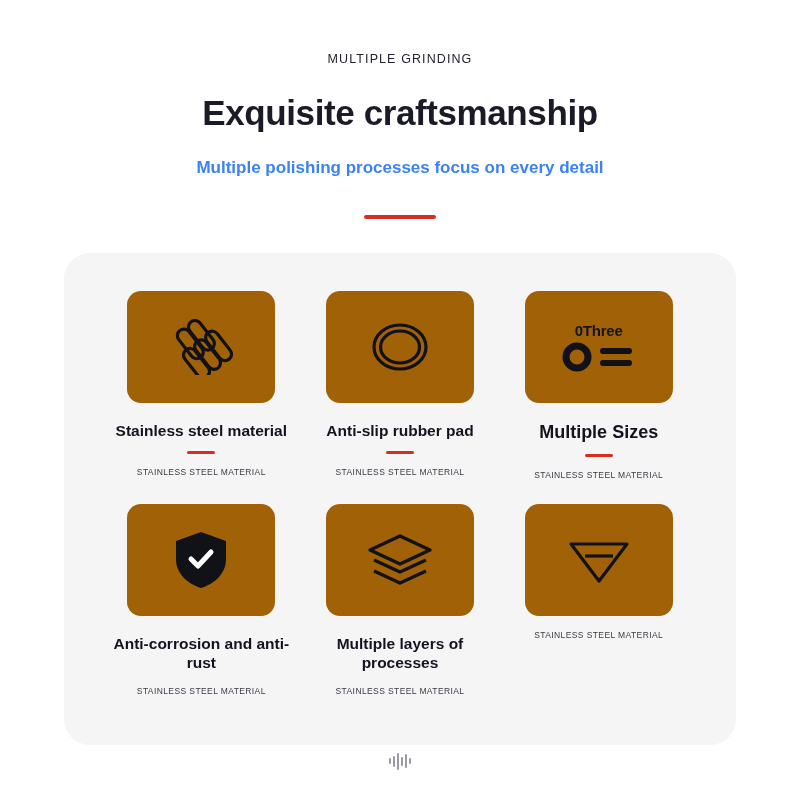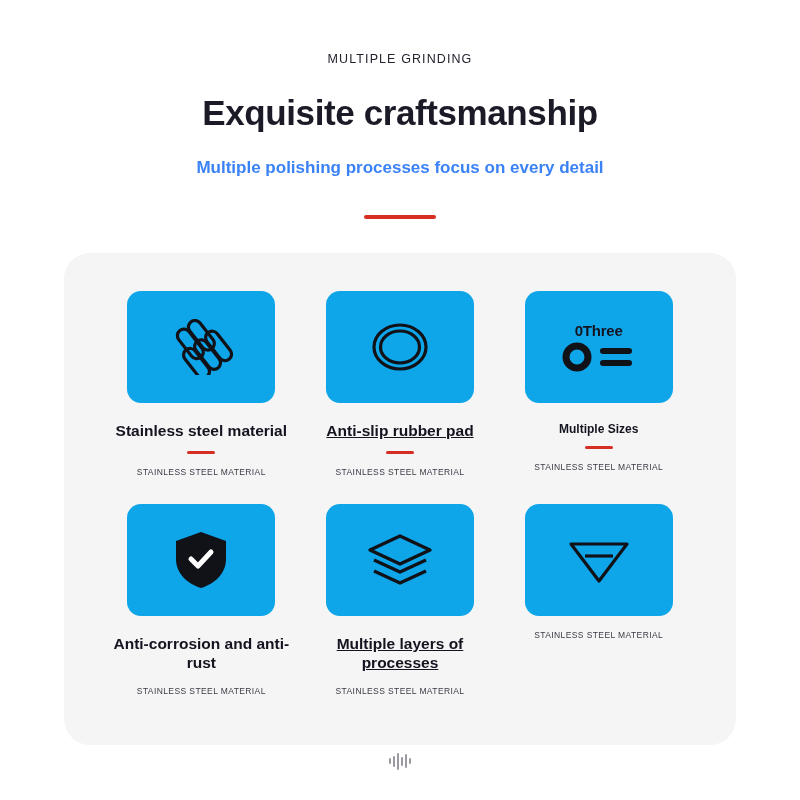--- a/index.html
+++ b/index.html
@@ -76,21 +76,21 @@
     column-gap: 16px;
   }
   .cell {
     display: flex;
     flex-direction: column;
     align-items: center;
   }
   .tile {
     width: 148px;
     height: 112px;
-    background: #0ea5e9;
+    background: #a16207;
     border-radius: 14px;
     display: flex;
     align-items: center;
     justify-content: center;
     box-sizing: border-box;
   }
   .tile.stacked {
     flex-direction: column;
     justify-content: center;
   }
@@ -104,25 +104,24 @@
   .cell-title {
     font-size: 14.5px;
     font-weight: bold;
     color: #141420;
     text-align: center;
     margin-top: 19px;
     line-height: 1.2;
     max-width: 180px;
   }
   .cell-title.big {
-    font-size: 12px;
+    font-size: 18px;
   }
   .cell-title.mid {
     font-size: 15.5px;
-    text-decoration: underline;
   }
   .cell-title.left-wide {
     font-size: 15.5px;
     max-width: 195px;
   }
   .cell-rule {
     width: 28px;
     height: 3px;
     background: #d62e22;
     border-radius: 2px;

